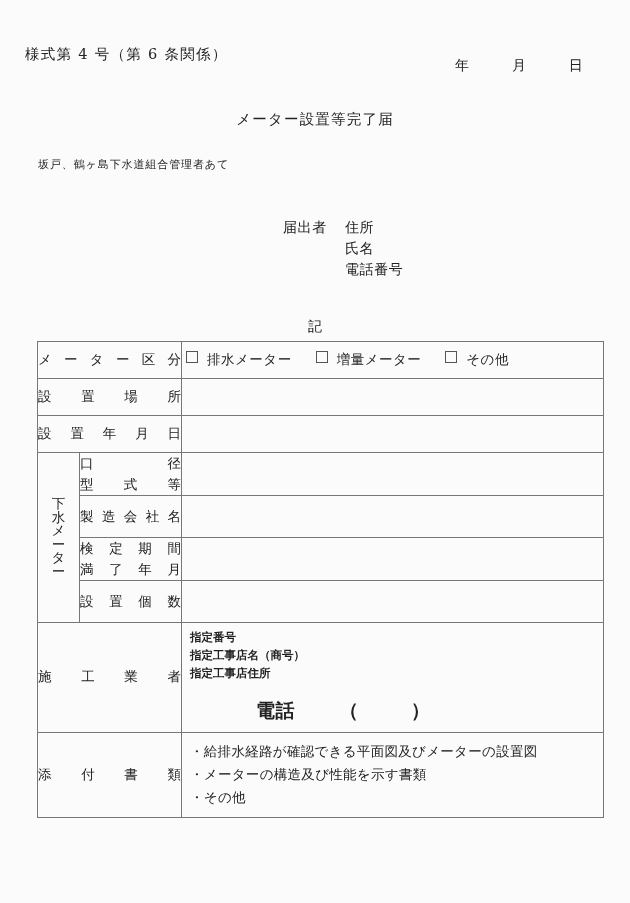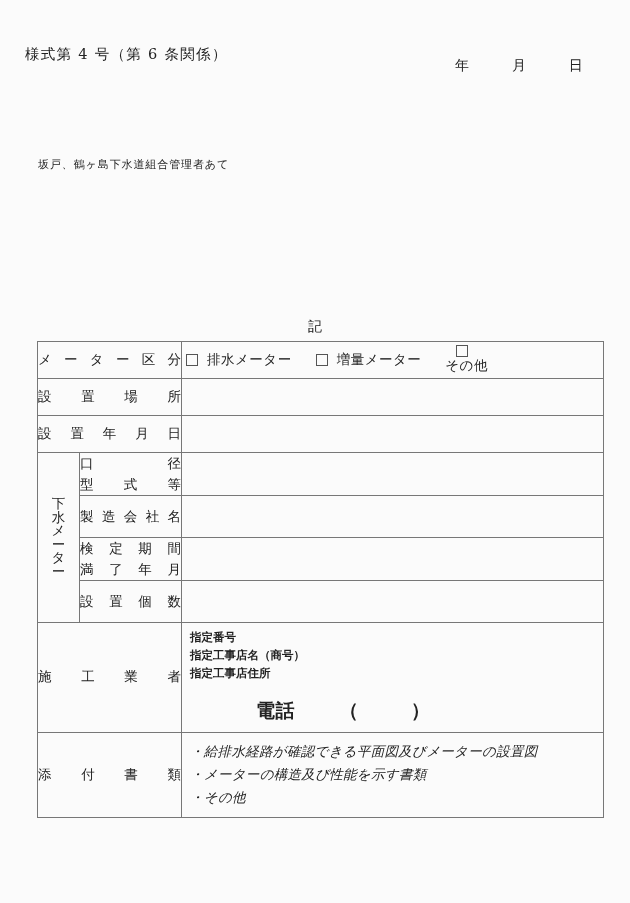--- a/index.html
+++ b/index.html
@@ -163,24 +163,24 @@
   
   .checkbox-row {
     display: flex;
     align-items: center;
     white-space: nowrap;
     font-size: 13.5px;
     padding-left: 4px;
   }
   .checkbox-opt {
     display: inline-flex;
-    align-items: center;
+    align-items: flex-start;
     margin-right: 24px;
   }
-  .checkbox-opt:last-child { margin-right: 6px; flex-direction: column; }
+  .checkbox-opt:last-child { margin-right: 6px; }
   .box {
     display: inline-block;
     width: 10px;
     height: 10px;
     border: 1px solid #555;
     margin-right: 9px;
     background: transparent;
   }
   .opt-label { letter-spacing: 0.5px; }
 
@@ -198,42 +198,56 @@
     letter-spacing: 0.5px;
   }
   .contractor-phone .ph-gap { display: inline-block; width: 30px; }
   .contractor-phone .paren-gap { display: inline-block; width: 38px; }
 
   
   .attach-body {
     padding: 7px 0 7px 8px;
     font-size: 13.5px;
     line-height: 1.72;
-    font-style: italic;
   }
   .attach-body div { white-space: nowrap; letter-spacing: 0.3px; }
 </style>
 </head>
 <body>
 
 <div class="page">
 
   <div class="form-no">様式第 4 号（第 6 条関係）</div>
 
   <div class="date-line">
     <span>年</span>
     <span class="gap"></span>
     <span>月</span>
     <span class="gap"></span>
     <span>日</span>
   </div>
 
+  <div class="doc-title">メーター設置等完了届</div>
 
   <div class="addressee">坂戸、鶴ヶ島下水道組合管理者あて</div>
 
+  <div class="submitter">
+    <div class="submitter-row">
+      <span class="submitter-label">届出者</span>
+      <span class="submitter-field">住所</span>
+    </div>
+    <div class="submitter-row">
+      <span class="submitter-label"></span>
+      <span class="submitter-field">氏名</span>
+    </div>
+    <div class="submitter-row">
+      <span class="submitter-label"></span>
+      <span class="submitter-field">電話番号</span>
+    </div>
+  </div>
 
   <div class="ki-mark">記</div>
 
   <table class="form-table">
     <colgroup>
       <col style="width:42px">
       <col style="width:102px">
       <col>
     </colgroup>
     <tbody>

